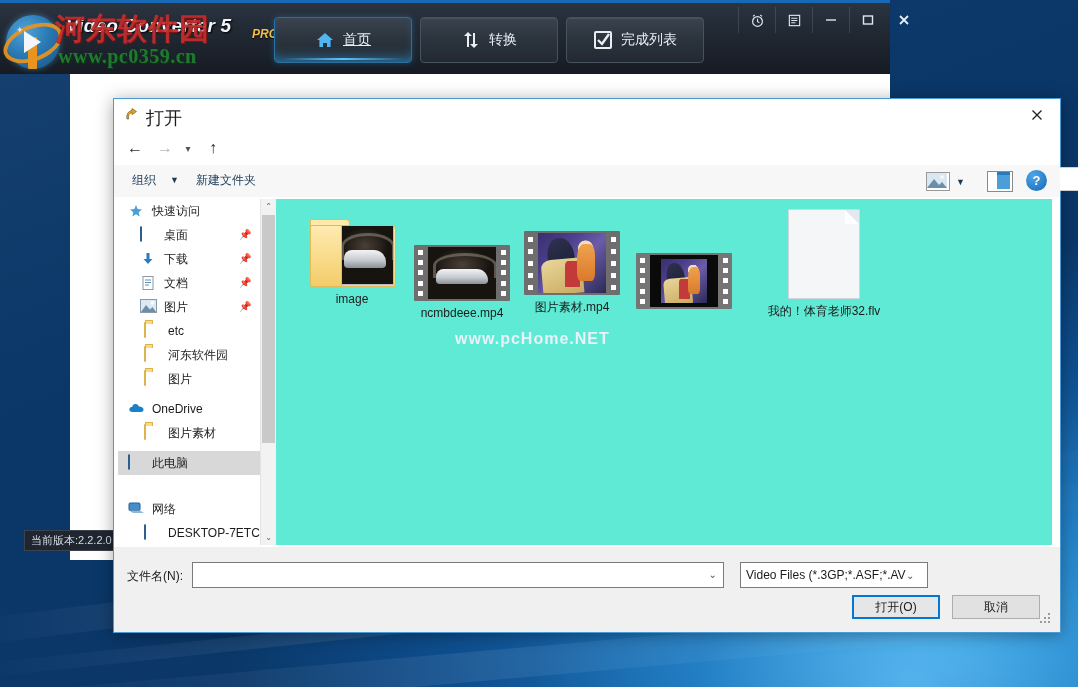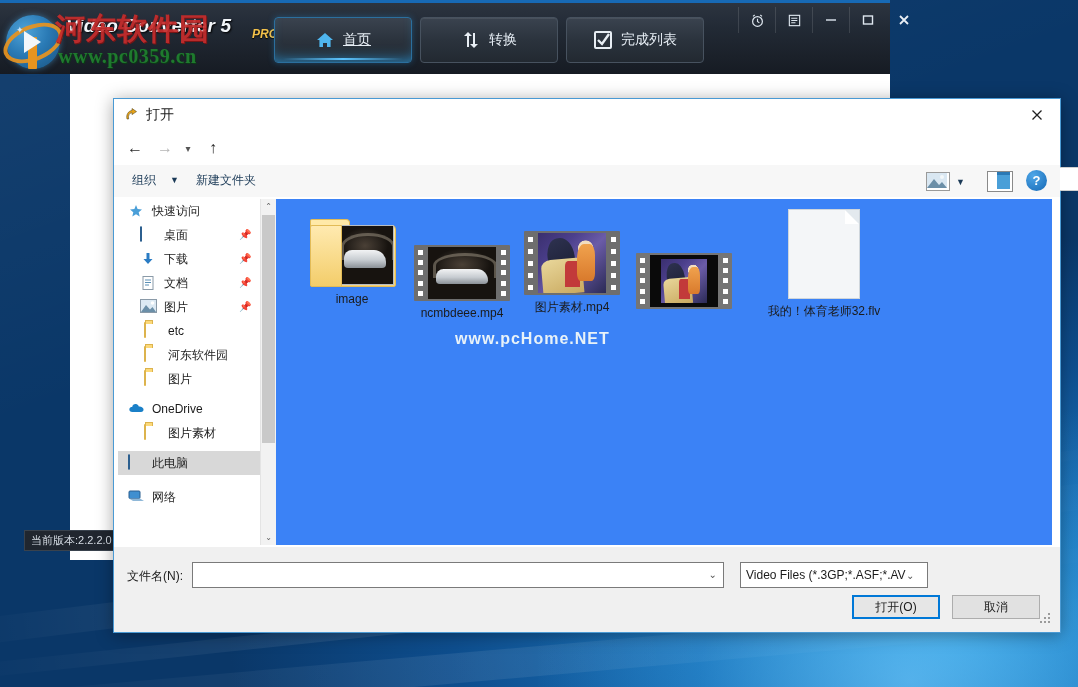--- a/index.html
+++ b/index.html
@@ -78,21 +78,21 @@
   #winbtns{position:absolute;left:0;top:0;width:890px;height:34px;}
 
   #version{position:absolute;left:24px;top:530px;height:19px;padding:0 6px;display:flex;align-items:center;
     background:#20262f;color:#d6dde5;font-size:11px;border:1px solid #39424d;white-space:nowrap;overflow:hidden;}
 
   
   #dlg{position:absolute;left:113px;top:98px;width:946px;height:533px;background:#f0f0f0;
     border:1px solid #4a9ad4;box-shadow:0 2px 16px rgba(0,0,0,.35);}
   #dlg-title{position:absolute;left:0;top:0;width:946px;height:32px;background:#ffffff;}
   #dlg-icon{position:absolute;left:10px;top:8px;width:16px;height:16px;}
-  #dlg-title-text{position:absolute;left:32px;top:7px;font-size:14px;color:#1a1a1a;}
+  #dlg-title-text{position:absolute;left:32px;top:7px;font-size:18px;color:#1a1a1a;}
   #dlg-close{position:absolute;right:0;top:0;width:46px;height:32px;display:flex;align-items:center;justify-content:center;
     color:#202020;font-size:16px;background:#ffffff;}
 
   #navbar{position:absolute;left:0;top:32px;width:946px;height:34px;background:#ffffff;}
   .navbtn{position:absolute;top:4px;height:26px;display:flex;align-items:center;justify-content:center;
     font-size:16px;color:#2b2b2b;}
   #nav-back{left:8px;width:26px;}
   #nav-fwd{left:38px;width:26px;color:#b5b5b5;}
   #nav-recent{left:64px;width:20px;font-size:10px;color:#555;}
   #nav-up{left:86px;width:26px;}
@@ -130,21 +130,21 @@
   .side-item.sel{background:#d8d8d8;}
   .side-item .ico{width:18px;height:16px;margin-right:6px;position:relative;flex:0 0 18px;}
   .side-item .pin{position:absolute;right:8px;top:6px;font-size:10px;color:#9a9a9a;}
   .folder-ico{width:13px;height:11px;background:#fcd97a;border:1px solid #dcb34d;border-radius:1px;position:relative;margin-top:2px;}
   .folder-ico::before{content:"";position:absolute;left:0;top:-3px;width:6px;height:3px;background:#fcd97a;border:1px solid #dcb34d;border-bottom:none;}
   .mon-ico{width:15px;height:11px;background:linear-gradient(180deg,#5aa9e6,#2a7cc4);border:1px solid #2c5f8f;border-radius:1px;margin-top:2px;}
   #side-scroll{position:absolute;left:146px;top:2px;width:15px;height:346px;background:#f2f2f2;border-left:1px solid #e4e4e4;}
   #side-scroll .arr{width:15px;height:15px;display:flex;align-items:center;justify-content:center;font-size:8px;color:#606060;}
   #side-thumb{position:absolute;left:1px;top:16px;width:13px;height:228px;background:#c9c9c9;}
 
-  #filelist{position:absolute;left:162px;top:2px;width:776px;height:346px;background:#3b82f6;}
+  #filelist{position:absolute;left:162px;top:2px;width:776px;height:346px;background:#5eead4;}
   .fitem{position:absolute;width:120px;text-align:center;}
   .fthumb{height:82px;display:flex;align-items:flex-end;justify-content:center;}
   .flabel{font-size:12px;color:#1b1b1b;line-height:16px;margin-top:4px;word-break:break-all;}
 
   .film{position:relative;width:96px;height:56px;background:#6e6e6e;border-radius:1px;
     display:flex;align-items:center;justify-content:center;}
   .film .strip{position:absolute;top:2px;bottom:2px;width:9px;display:flex;flex-direction:column;justify-content:space-around;align-items:center;}
   .film .strip.l{left:2px;} .film .strip.r{right:2px;}
   .film .hole{width:5px;height:5px;background:#fff;}
   .film .inner{width:68px;height:52px;overflow:hidden;position:relative;}
@@ -434,30 +434,34 @@
       <div class="side-item" style="padding-left:26px">
         <span class="ico"><span class="folder-ico"></span></span>
         <span>图片素材</span>
       </div>
 
       <div class="side-item sel" style="margin-top:6px">
         <span class="ico"><span class="mon-ico"></span></span>
         <span>此电脑</span>
       </div>
 
-      <div class="side-item" style="margin-top:10px">
+      <div class="side-item" style="margin-top:22px">
         <span class="ico">
           <svg width="17" height="14" viewBox="0 0 17 14">
               <rect x="1" y="2" width="11" height="7.5" rx="1" fill="#3f8fd0" stroke="#2a5f90"></rect>
               <path d="M12 9.5 L16 12 L5 12 L1 9.5 Z" fill="#8fb8d8"></path>
             </svg>
         </span>
         <span>网络</span>
       </div>
 
+      <div class="side-item" style="padding-left:26px">
+        <span class="ico"><span class="mon-ico"></span></span>
+        <span>DESKTOP-7ETC</span>
+      </div>
     </div>
 
     <div id="side-scroll">
       <div class="arr">⌃</div>
       <div id="side-thumb"></div>
       <div class="arr" style="position:absolute;bottom:0;left:0;">⌄</div>
     </div>
 
     <div id="filelist">
 

